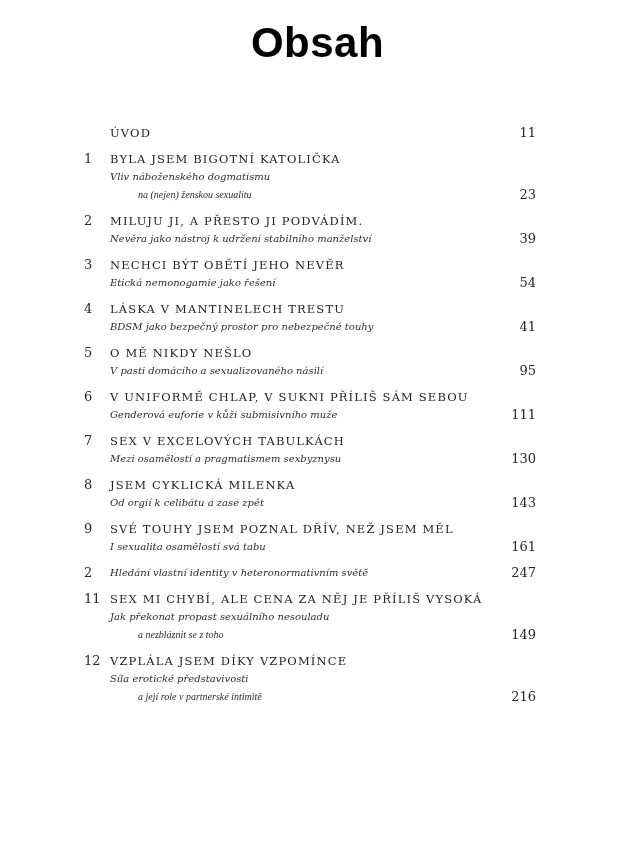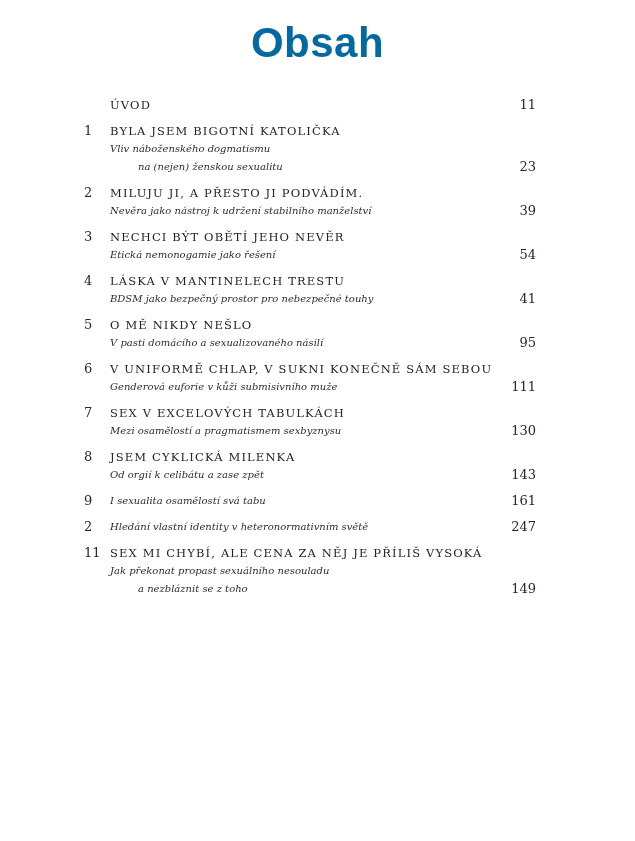--- a/index.html
+++ b/index.html
@@ -18,26 +18,26 @@
   }
   .page-title {
     margin: 0;
     padding-top: 22px;
     text-align: center;
     font-family: "Liberation Sans", sans-serif;
     font-weight: 700;
     font-size: 42px;
     line-height: 1.0;
     letter-spacing: 0.5px;
-    color: #0369a1;
+    color: #000000;
   }
   .toc {
     position: absolute;
     left: 84px;
-    top: 96px;
+    top: 124px;
     width: 452px;
   }
   .entry {
     display: grid;
     grid-template-columns: 26px 1fr 58px;
     margin-bottom: 8px;
   }
   .num {
     align-self: start;
     font-size: 13px;
@@ -58,20 +58,21 @@
   .sub {
     display: block;
     font-style: italic;
     font-size: 10px;
     line-height: 18px;
     white-space: nowrap;
     color: #2e2b27;
   }
   .sub.cont {
     padding-left: 28px;
+    font-family: Liberation Serif, serif;
   }
   .pagecol {
     align-self: end;
     text-align: right;
     font-size: 13px;
     line-height: 18px;
     color: #2b2824;
   }
 </style>
 </head>
@@ -132,21 +133,21 @@
       <span class="content">
         <span class="title">O MĚ NIKDY NEŠLO</span>
       <span class="sub">V pasti domácího a sexualizovaného násilí</span>
       </span>
       <span class="pagecol">95</span>
     </div>
 
     <div class="entry">
       <span class="num">6</span>
       <span class="content">
-        <span class="title">V UNIFORMĚ CHLAP, V SUKNI KONEČNĚ SÁM SEBOU</span>
+        <span class="title">V UNIFORMĚ CHLAP, V SUKNI PŘÍLIŠ SÁM SEBOU</span>
       <span class="sub">Genderová euforie v kůži submisivního muže</span>
       </span>
       <span class="pagecol">111</span>
     </div>
 
     <div class="entry">
       <span class="num">7</span>
       <span class="content">
         <span class="title">SEX V EXCELOVÝCH TABULKÁCH</span>
       <span class="sub">Mezi osamělostí a pragmatismem sexbyznysu</span>
@@ -159,20 +160,21 @@
       <span class="content">
         <span class="title">JSEM CYKLICKÁ MILENKA</span>
       <span class="sub">Od orgií k celibátu a zase zpět</span>
       </span>
       <span class="pagecol">143</span>
     </div>
 
     <div class="entry">
       <span class="num">9</span>
       <span class="content">
+        <span class="title">SVÉ TOUHY JSEM POZNAL DŘÍV, NEŽ JSEM MĚL</span>
       <span class="sub">I sexualita osamělostí svá tabu</span>
       </span>
       <span class="pagecol">161</span>
     </div>
 
     <div class="entry">
       <span class="num">2</span>
       <span class="content">
       <span class="sub">Hledání vlastní identity v heteronormativním světě</span>
       </span>
@@ -182,13 +184,22 @@
     <div class="entry">
       <span class="num">11</span>
       <span class="content">
         <span class="title">SEX MI CHYBÍ, ALE CENA ZA NĚJ JE PŘÍLIŠ VYSOKÁ</span>
       <span class="sub">Jak překonat propast sexuálního nesouladu</span>
         <span class="sub cont">a nezbláznit se z toho</span>
       </span>
       <span class="pagecol">149</span>
     </div>
 
+    <div class="entry">
+      <span class="num">12</span>
+      <span class="content">
+        <span class="title">VZPLÁLA JSEM DÍKY VZPOMÍNCE</span>
+      <span class="sub">Síla erotické představivosti</span>
+        <span class="sub cont">a její role v partnerské intimitě</span>
+      </span>
+      <span class="pagecol">216</span>
+    </div>
   </div>
 
 </body></html>

